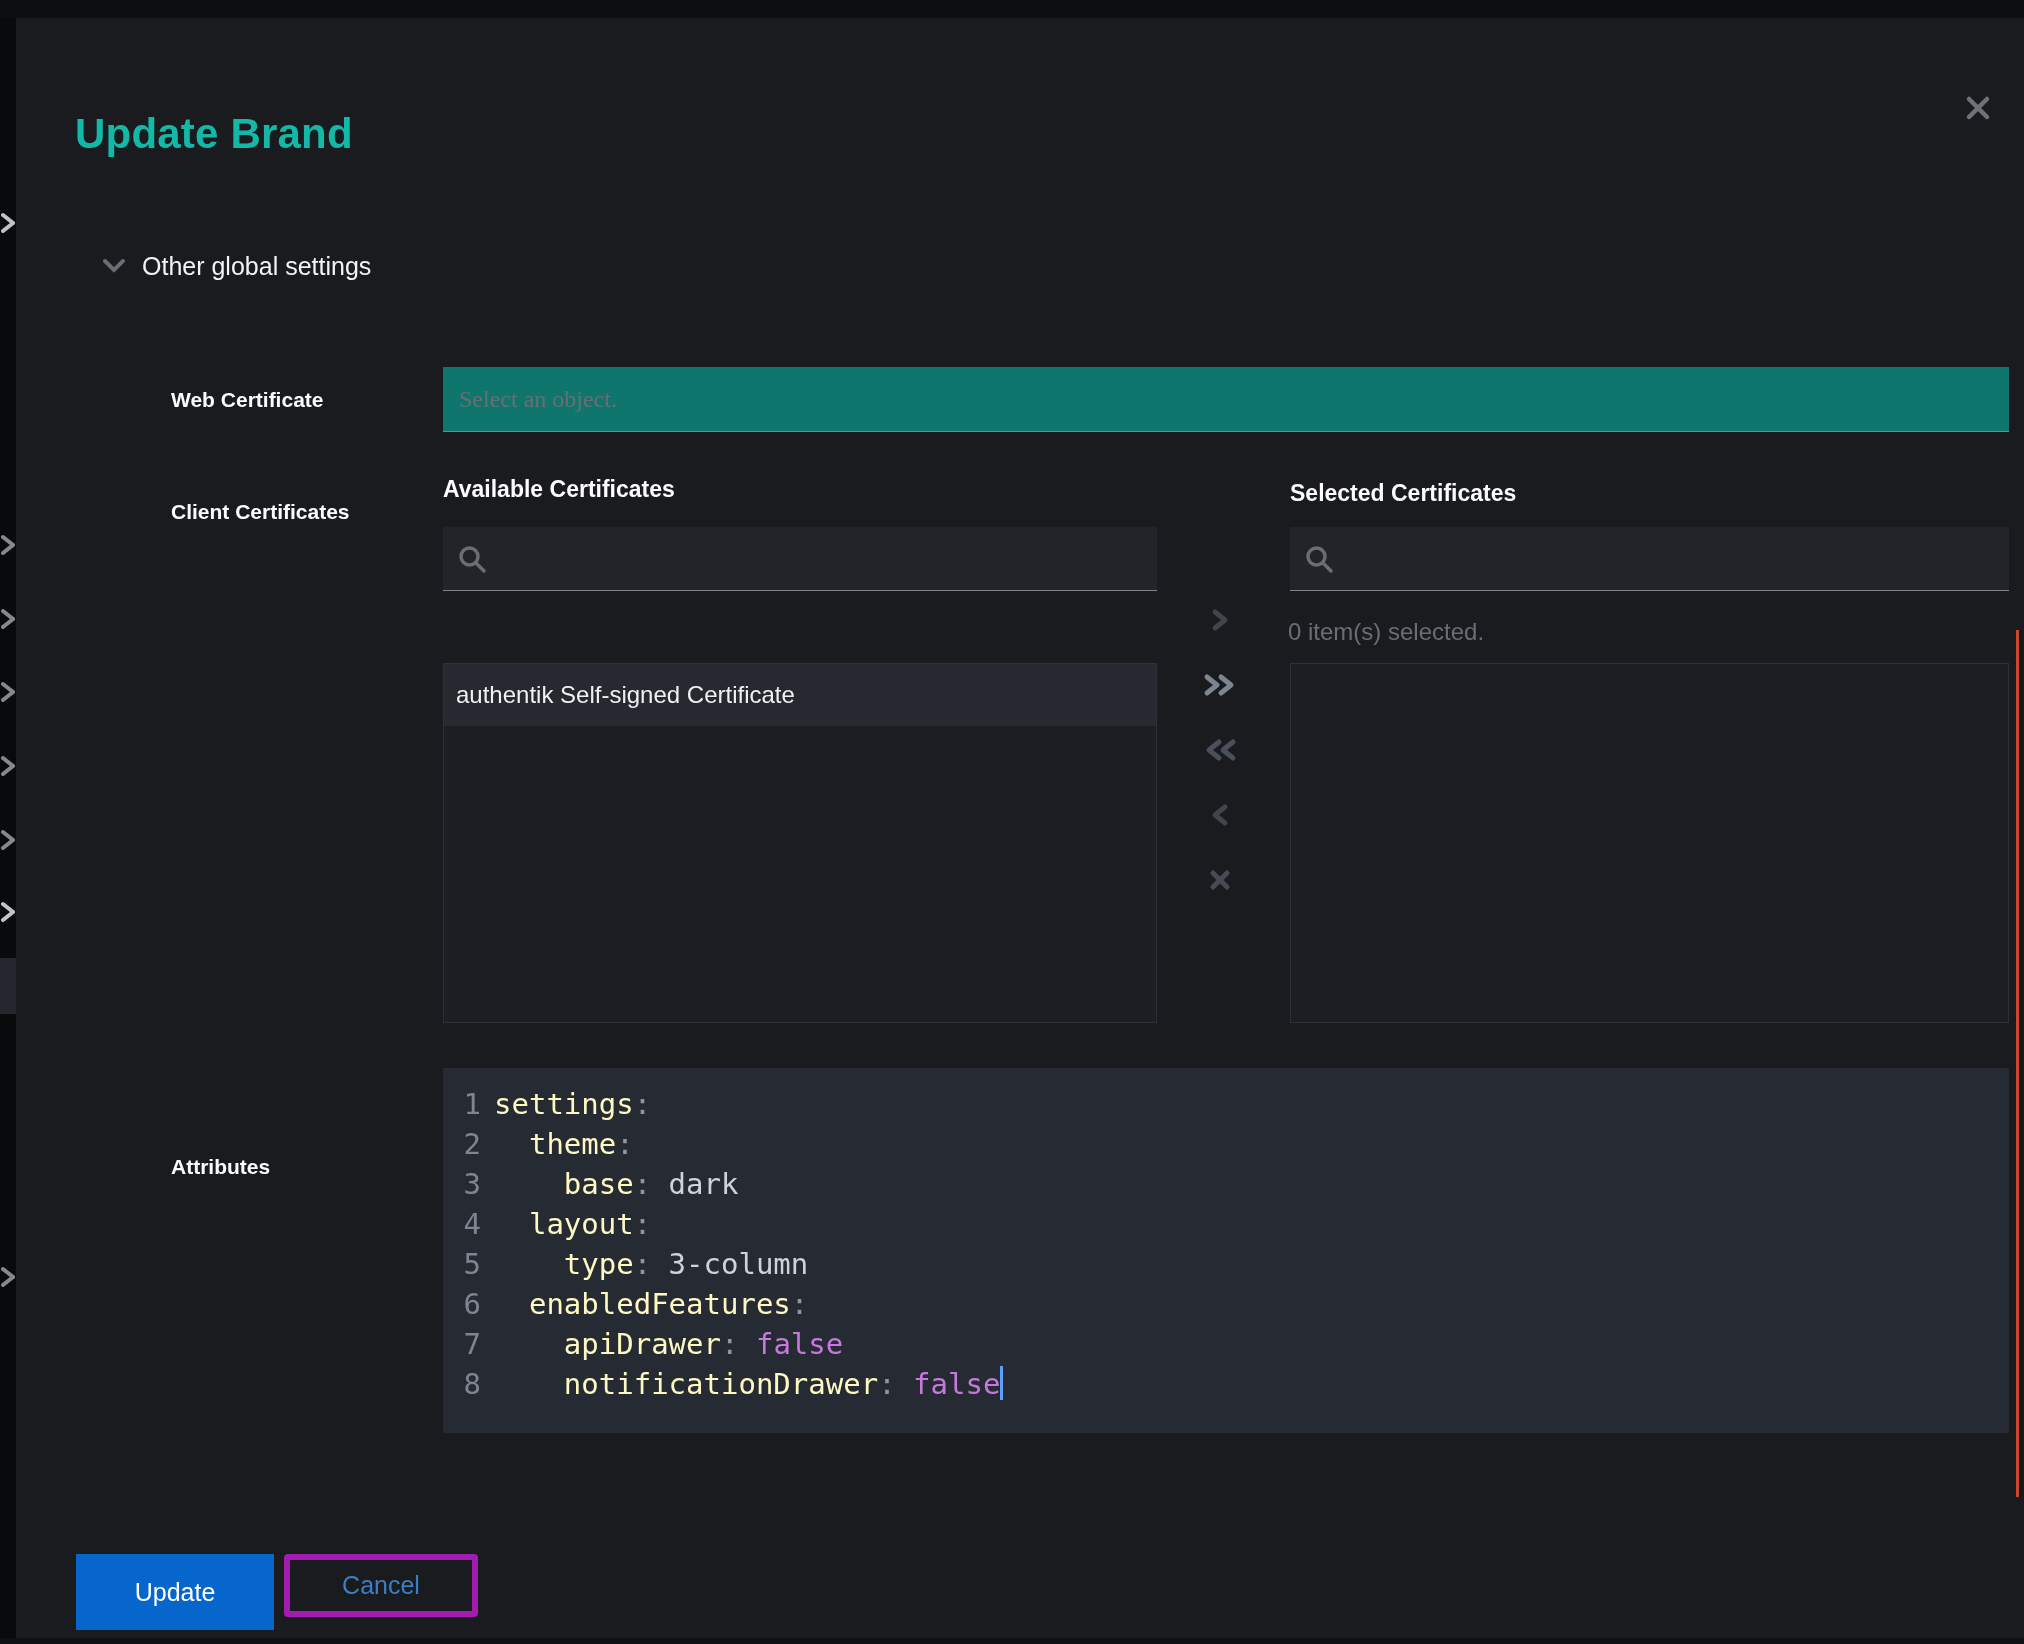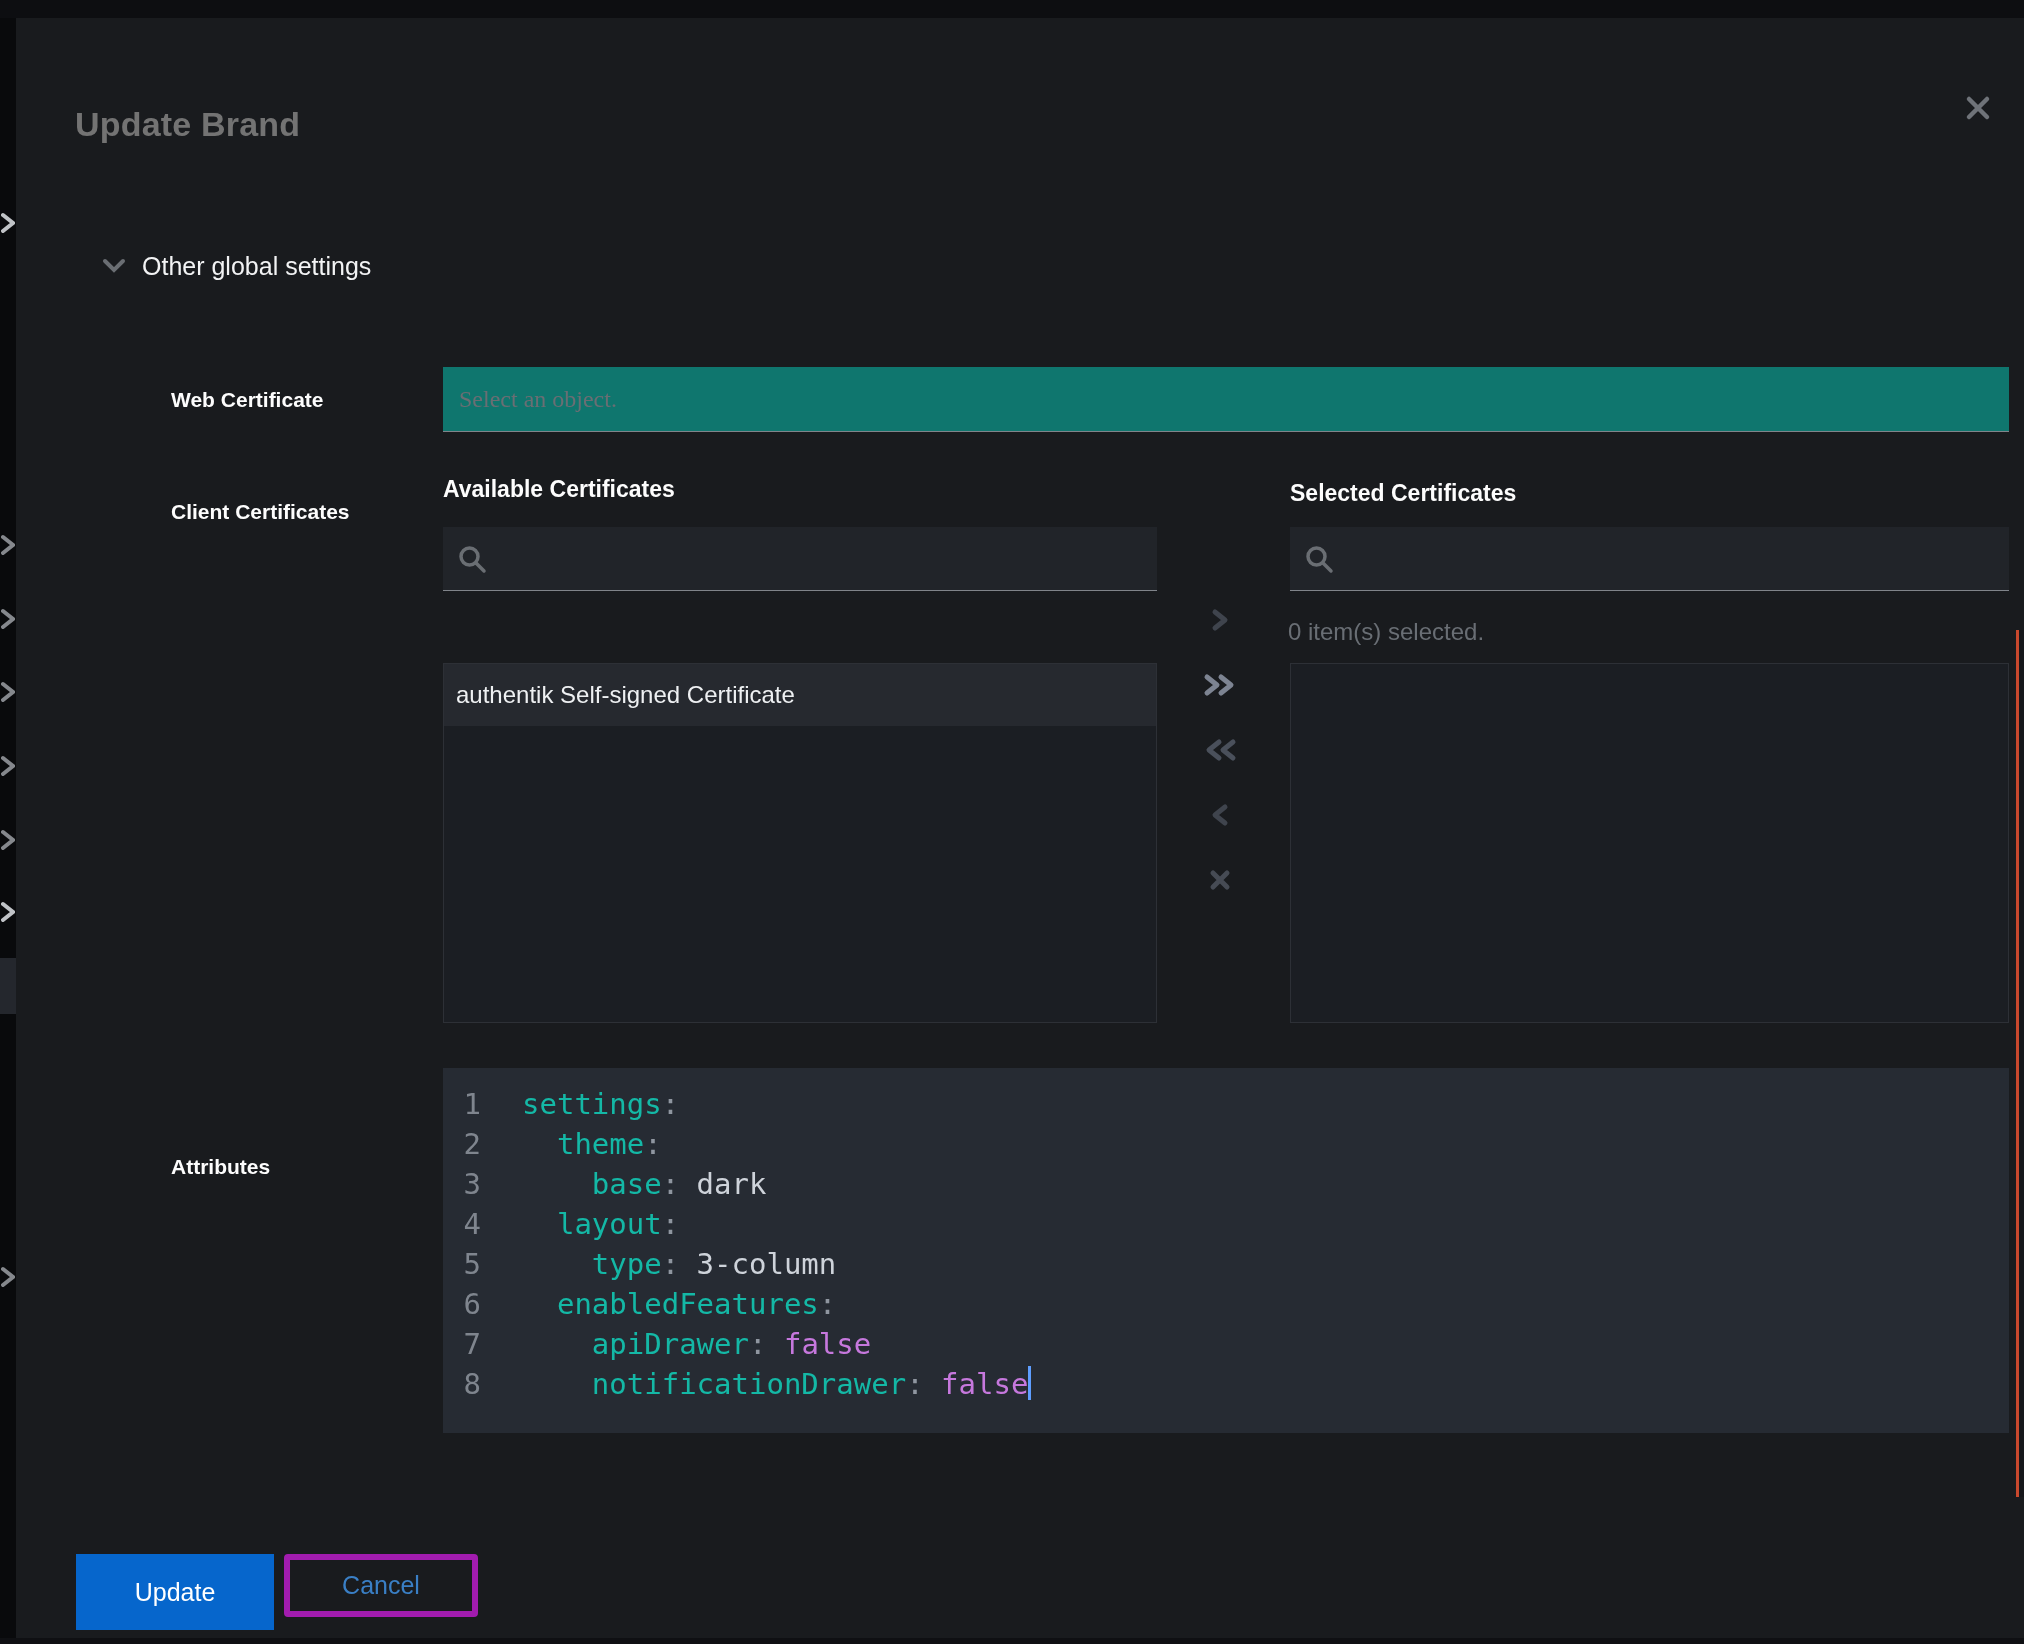--- a/index.html
+++ b/index.html
@@ -17,21 +17,21 @@
   .bottom-band{position:absolute;left:0;top:1638px;width:2024px;height:6px;background:#0f1013;}
   .drawer-edge{position:absolute;left:2016px;top:630px;width:3px;height:867px;background:#c9482d;}
   .drawer-dark{position:absolute;left:2019px;top:630px;width:5px;height:867px;background:#16171b;}
 
   
   .modal{position:absolute;left:16px;top:18px;width:2008px;height:1620px;background:#191b1e;}
   
 
   .modal-title{
     position:absolute;left:59px;top:64px;
-    font-size:34px;font-weight:700;color:#737373;letter-spacing:.2px;
+    font-size:42px;font-weight:700;color:#14b8a6;letter-spacing:.2px;
   }
   .close-btn{
     position:absolute;left:1938px;top:66px;width:48px;height:48px;
     background:transparent;border:0;cursor:pointer;display:flex;align-items:center;justify-content:center;padding:0;
   }
 
   .section-toggle{
     position:absolute;left:86px;top:226px;height:44px;display:flex;align-items:center;gap:16px;
     background:transparent;border:0;padding:0;cursor:pointer;
   }
@@ -87,21 +87,21 @@
   
   .code-editor{
     position:absolute;left:427px;top:1050px;width:1566px;height:365px;
     background:#262b33;box-sizing:border-box;padding-top:16px;
     font-family:"DejaVu Sans Mono", monospace;font-size:29px;line-height:40px;
     overflow:hidden;cursor:text;
   }
   .cm-line{display:flex;white-space:pre;}
   .cm-line .ln{width:28px;margin-left:10px;text-align:right;color:#7f858e;flex:none;}
   .cm-line .code{margin-left:13px;color:#ced3da;}
-  .tok-key{color:#14b8a6;margin-left:28px;}
+  .tok-key{color:#fef9c3;}
   .tok-punct{color:#8f96a0;}
   .tok-plain{color:#ced3da;}
   .tok-keyword{color:#c678dd;}
   .caret{display:inline-block;width:3px;height:34px;background:#5e9eff;vertical-align:-6px;}
 
   .attr-help{
     position:absolute;left:427px;top:1428px;width:1560px;
     font-size:22px;color:#e3e5e7;letter-spacing:.1px;
   }
 

